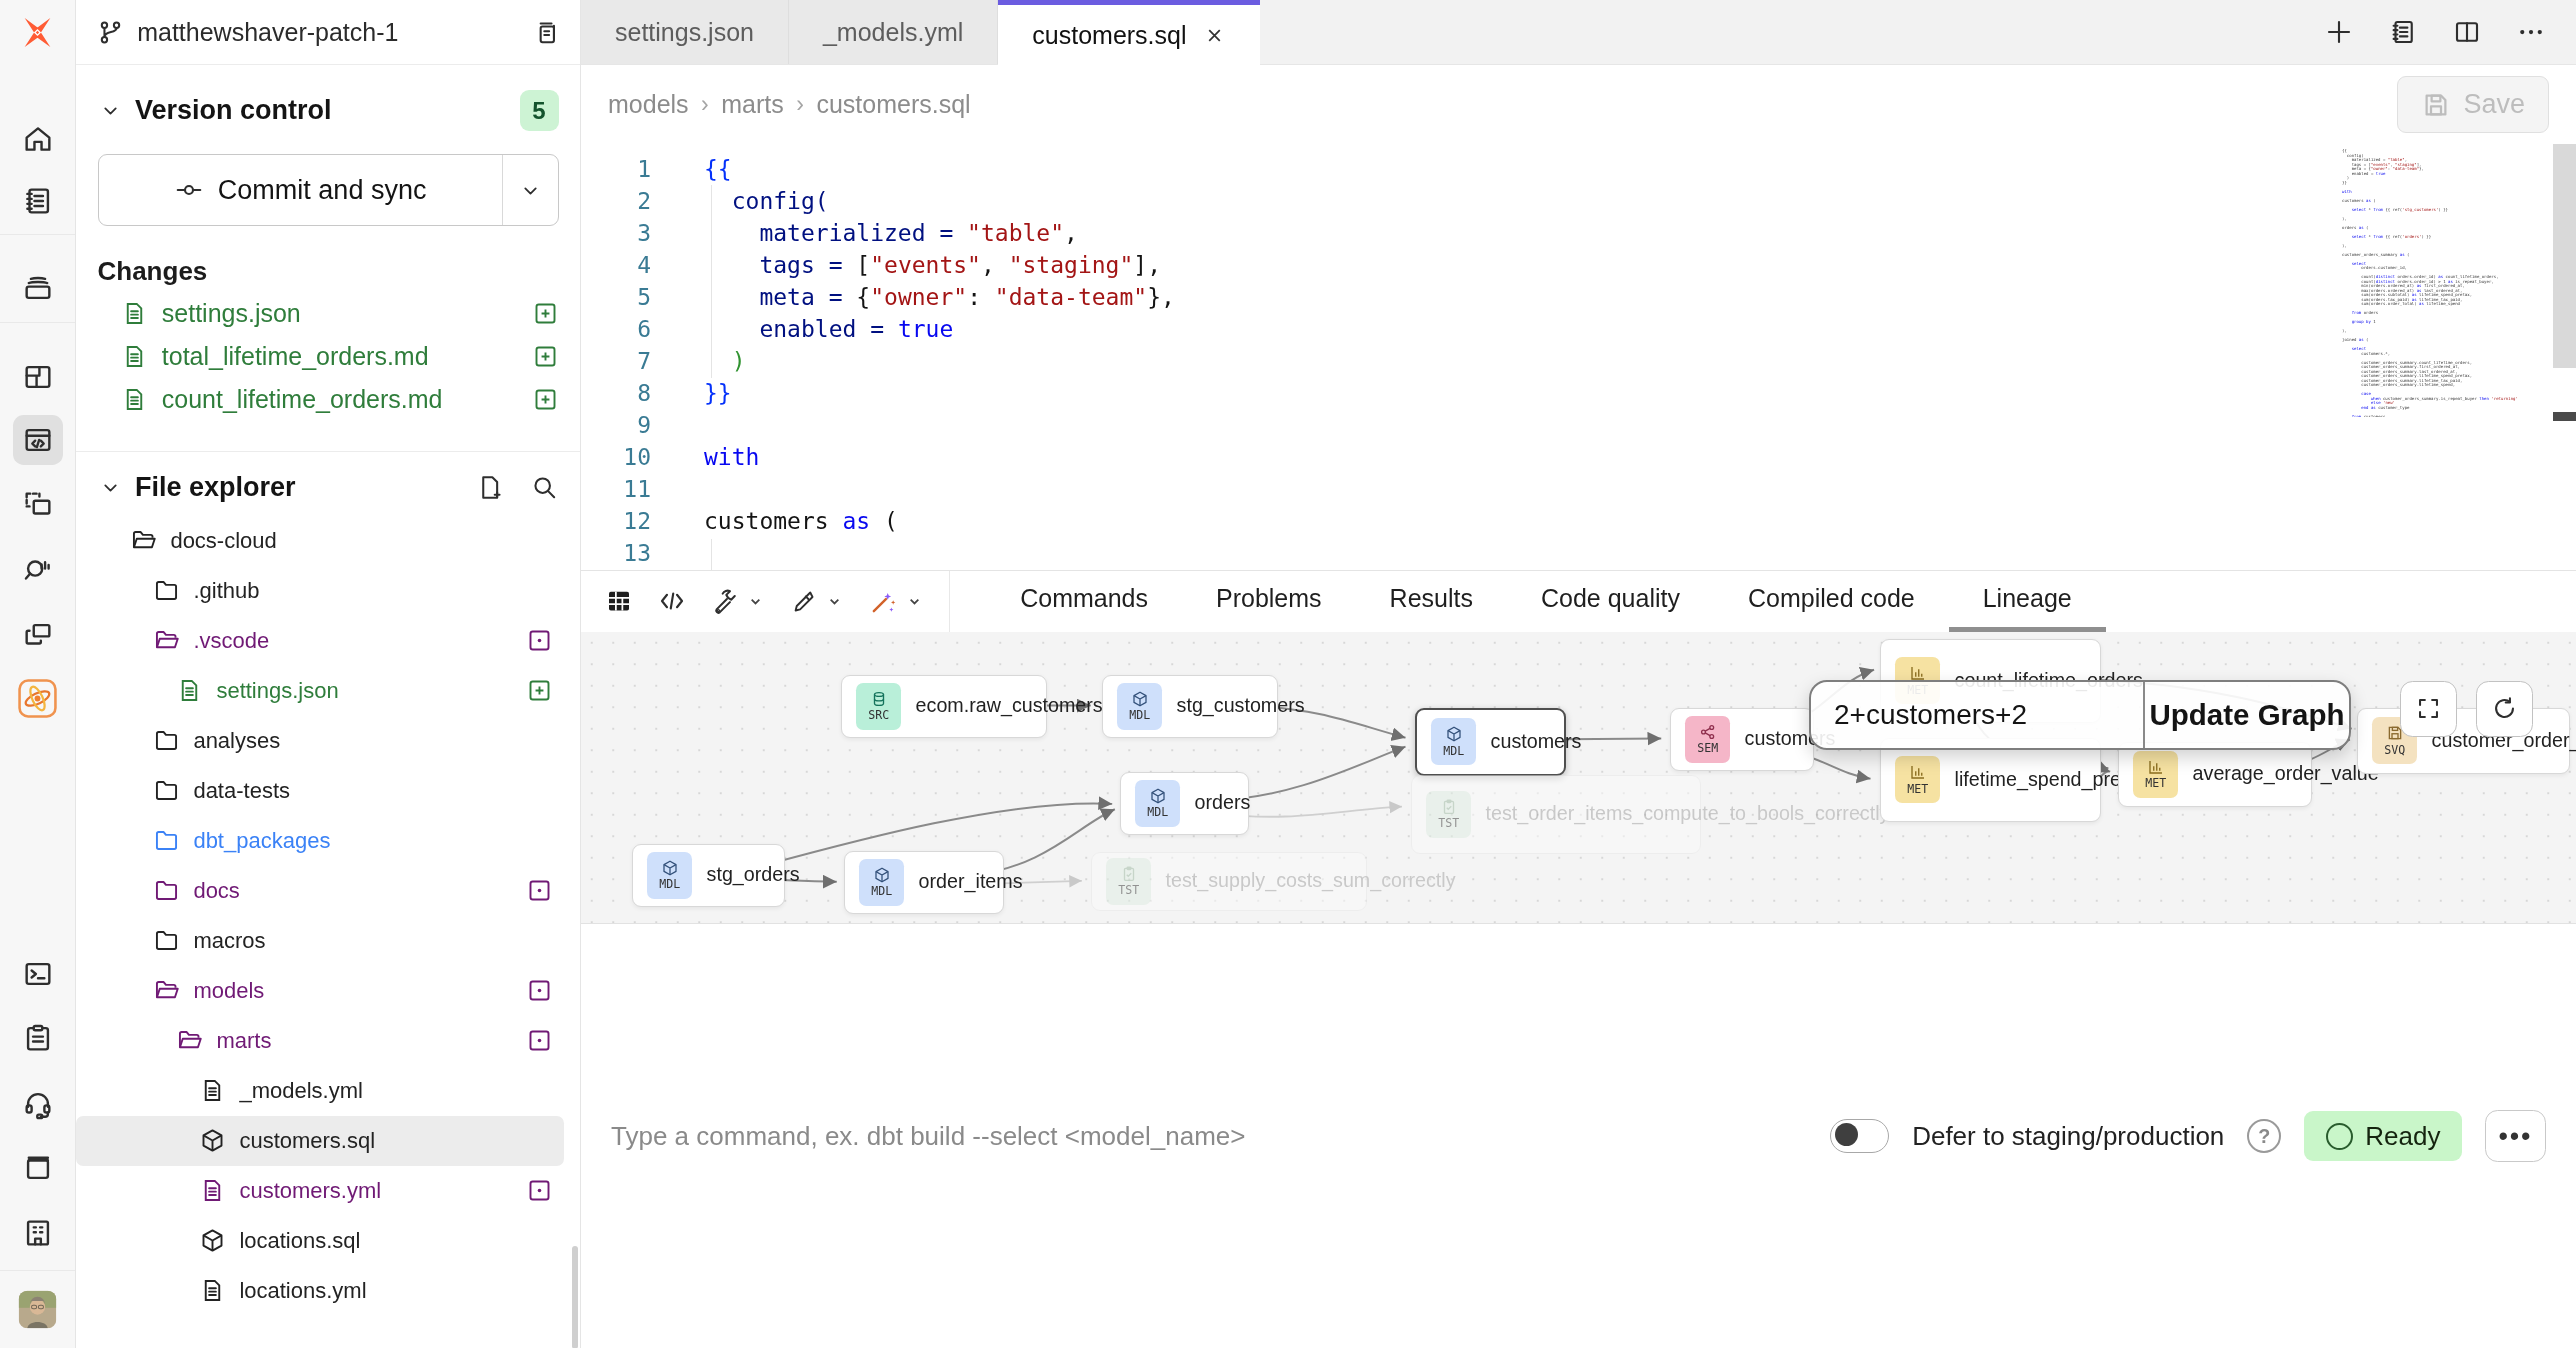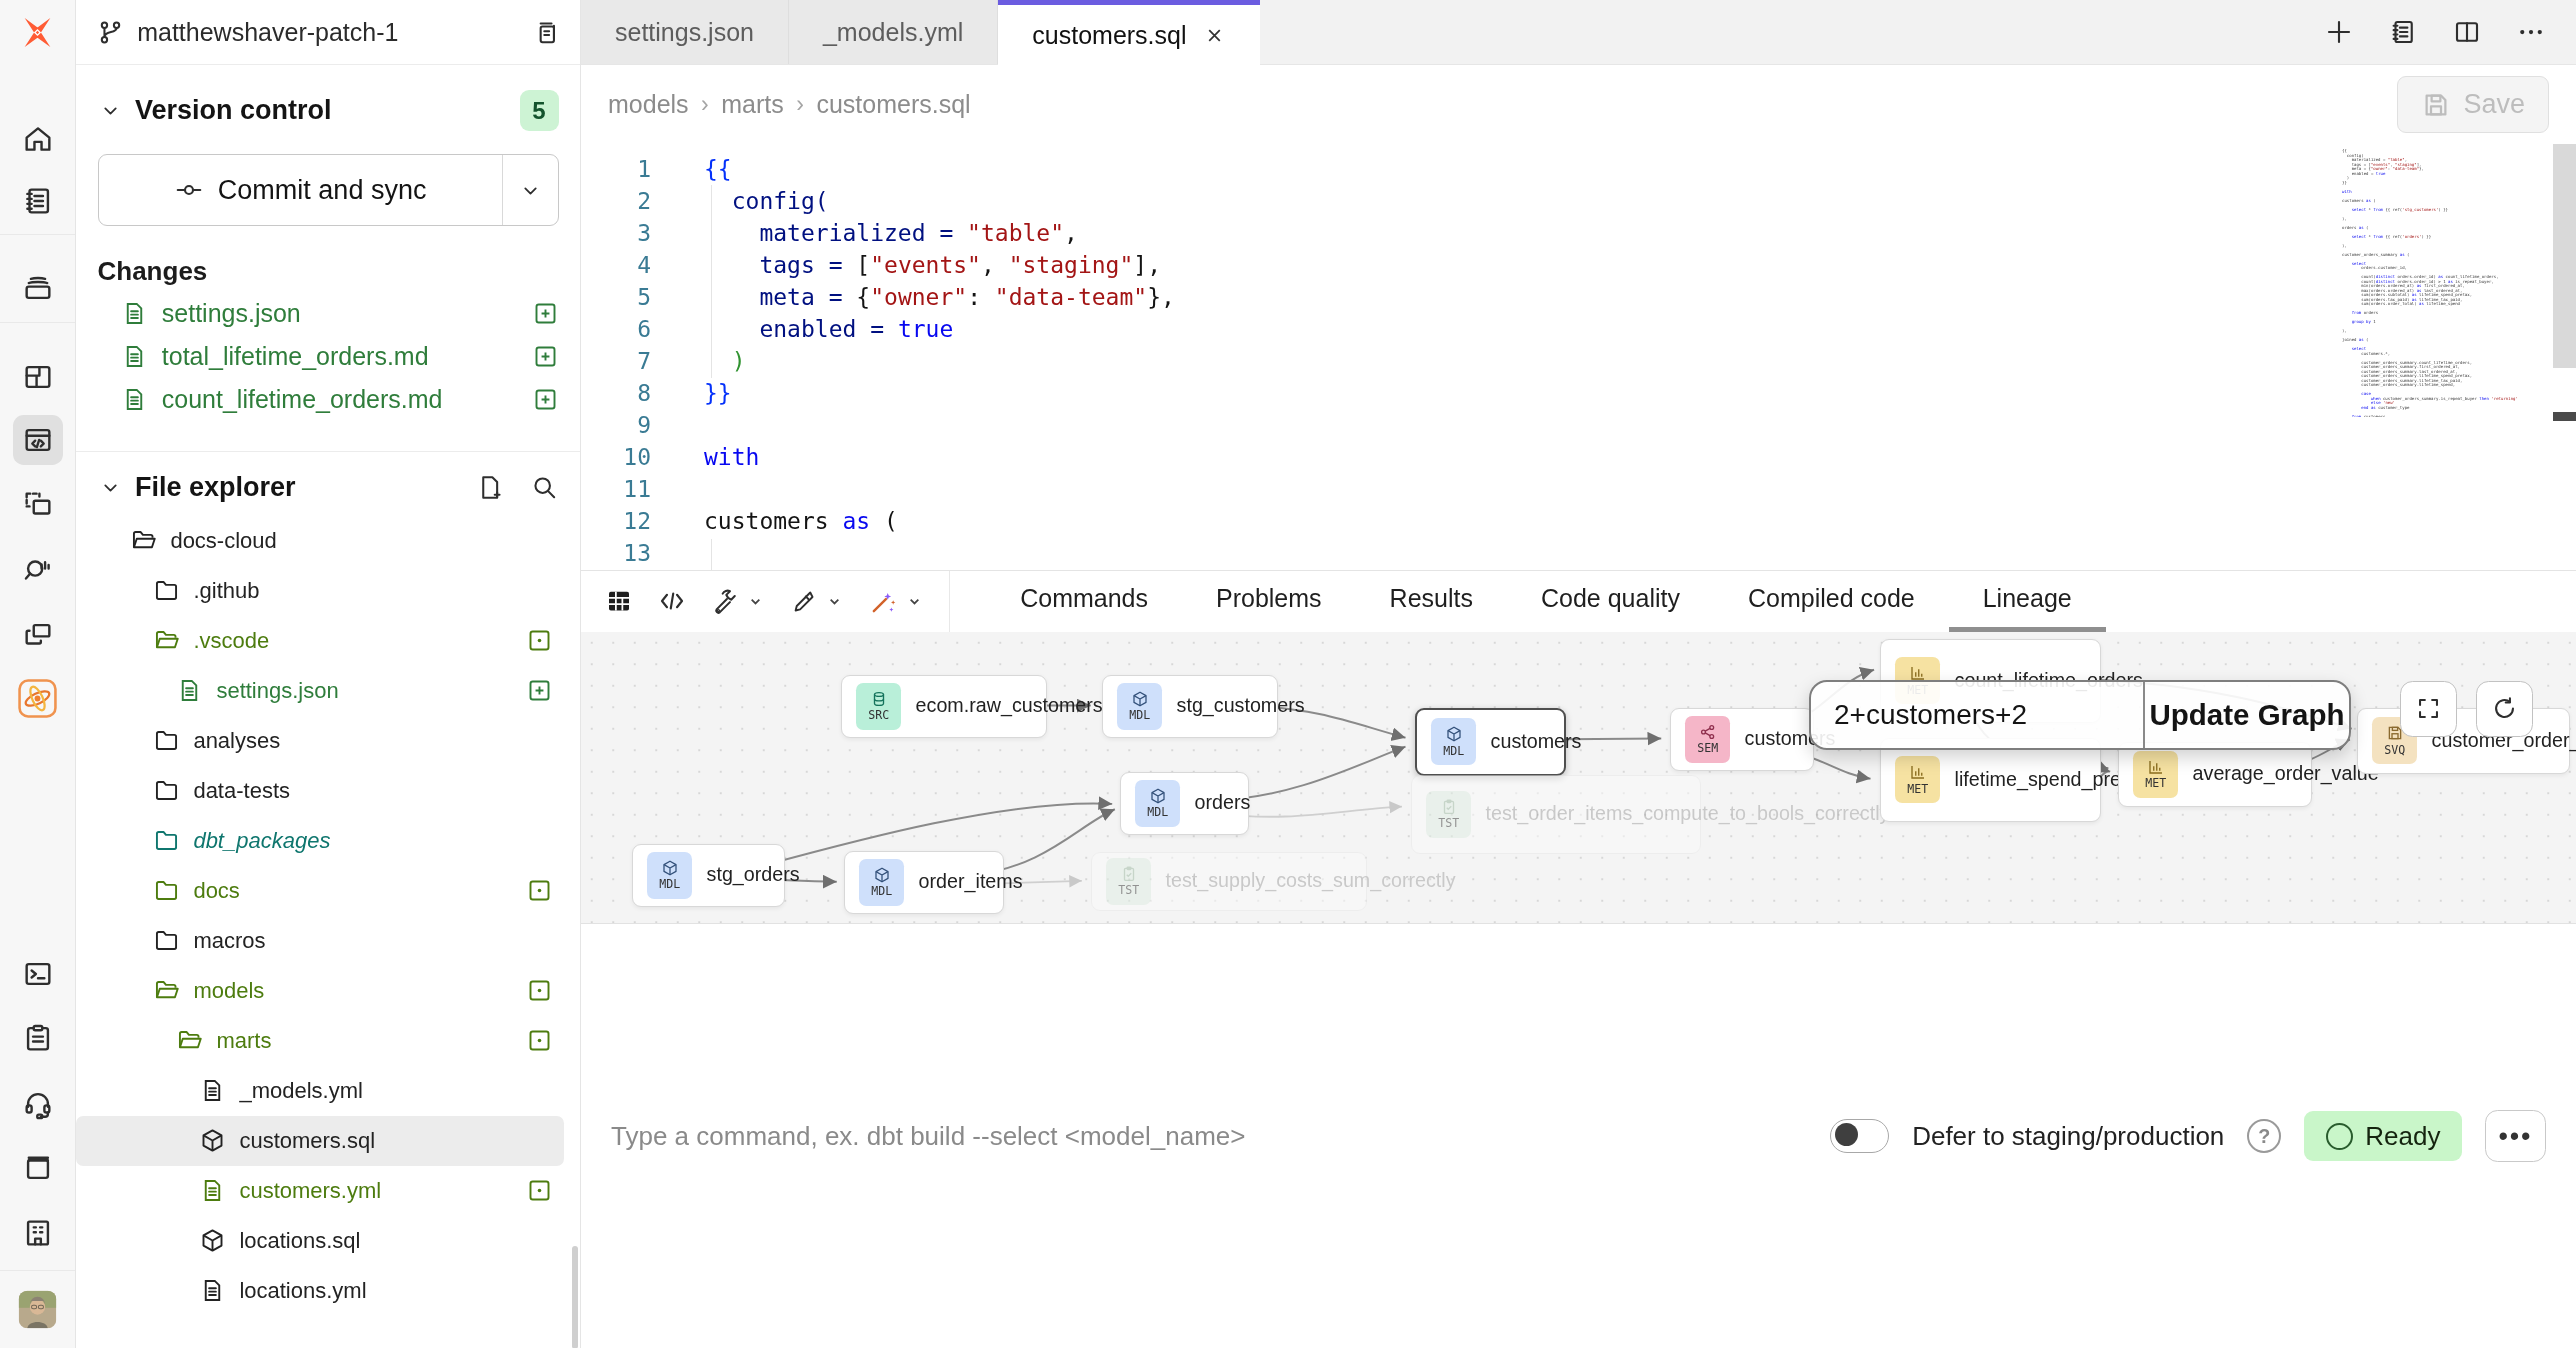--- a/index.html
+++ b/index.html
@@ -29,21 +29,21 @@
   .chg-row{display:flex;align-items:center;gap:14.3px;height:43px;color:#2f7d3b;font-size:25px;padding-left:23px;position:relative;}
   .chg-row .spacer{flex:1;}
   .sb-div{border-top:1.8px solid #ececec;margin-top:30px;}
   .fe-row{margin-top:19.7px;}
   .fe-actions{display:flex;gap:25px;align-items:center;}
   .tree{flex:1;overflow:hidden;padding-top:12.5px;position:relative;}
   .trow{height:50px;display:flex;align-items:center;gap:13.4px;font-size:22px;position:relative;margin:0 16px 0 0;}
   .trow .lbl{white-space:nowrap;}
   .trow.selrow{background:#ececec;border-radius:7.2px;}
   .trow .badge{position:absolute;right:10.7px;display:flex;}
-  .c-black{color:#232323}.c-orange{color:#4d7c0f}.c-green{color:#2f7d3b}.c-gray{color:#0f766e;font-style:italic}
+  .c-black{color:#232323}.c-orange{color:#701a75}.c-green{color:#2f7d3b}.c-gray{color:#3b82f6;}
   .sb-scroll{position:absolute;right:1.8px;bottom:0;width:6.3px;height:103px;background:#cfcfcf;border-radius:3.6px;}
 
   
   .main{flex:1;display:flex;flex-direction:column;min-width:0;background:#fff;}
 
   .tabstrip{height:64px;flex:0 0 64px;background:#f2f2f2;display:flex;align-items:stretch;border-bottom:1.8px solid #e6e6e6;}
   .tab{display:flex;align-items:center;gap:16px;padding:0 34px;font-size:25px;color:#5d5d5d;background:#e9e9e9;border-right:1.8px solid #dedede;position:relative;}
   .tab.active{background:#fff;color:#111;border-top:5.4px solid #6b5ce0;border-right:none;padding-top:0;margin-bottom:-1.8px;}
   .ts-right{margin-left:auto;display:flex;align-items:center;gap:34px;padding-right:30px;}
   .ts-right svg{width:30px;height:30px;}

